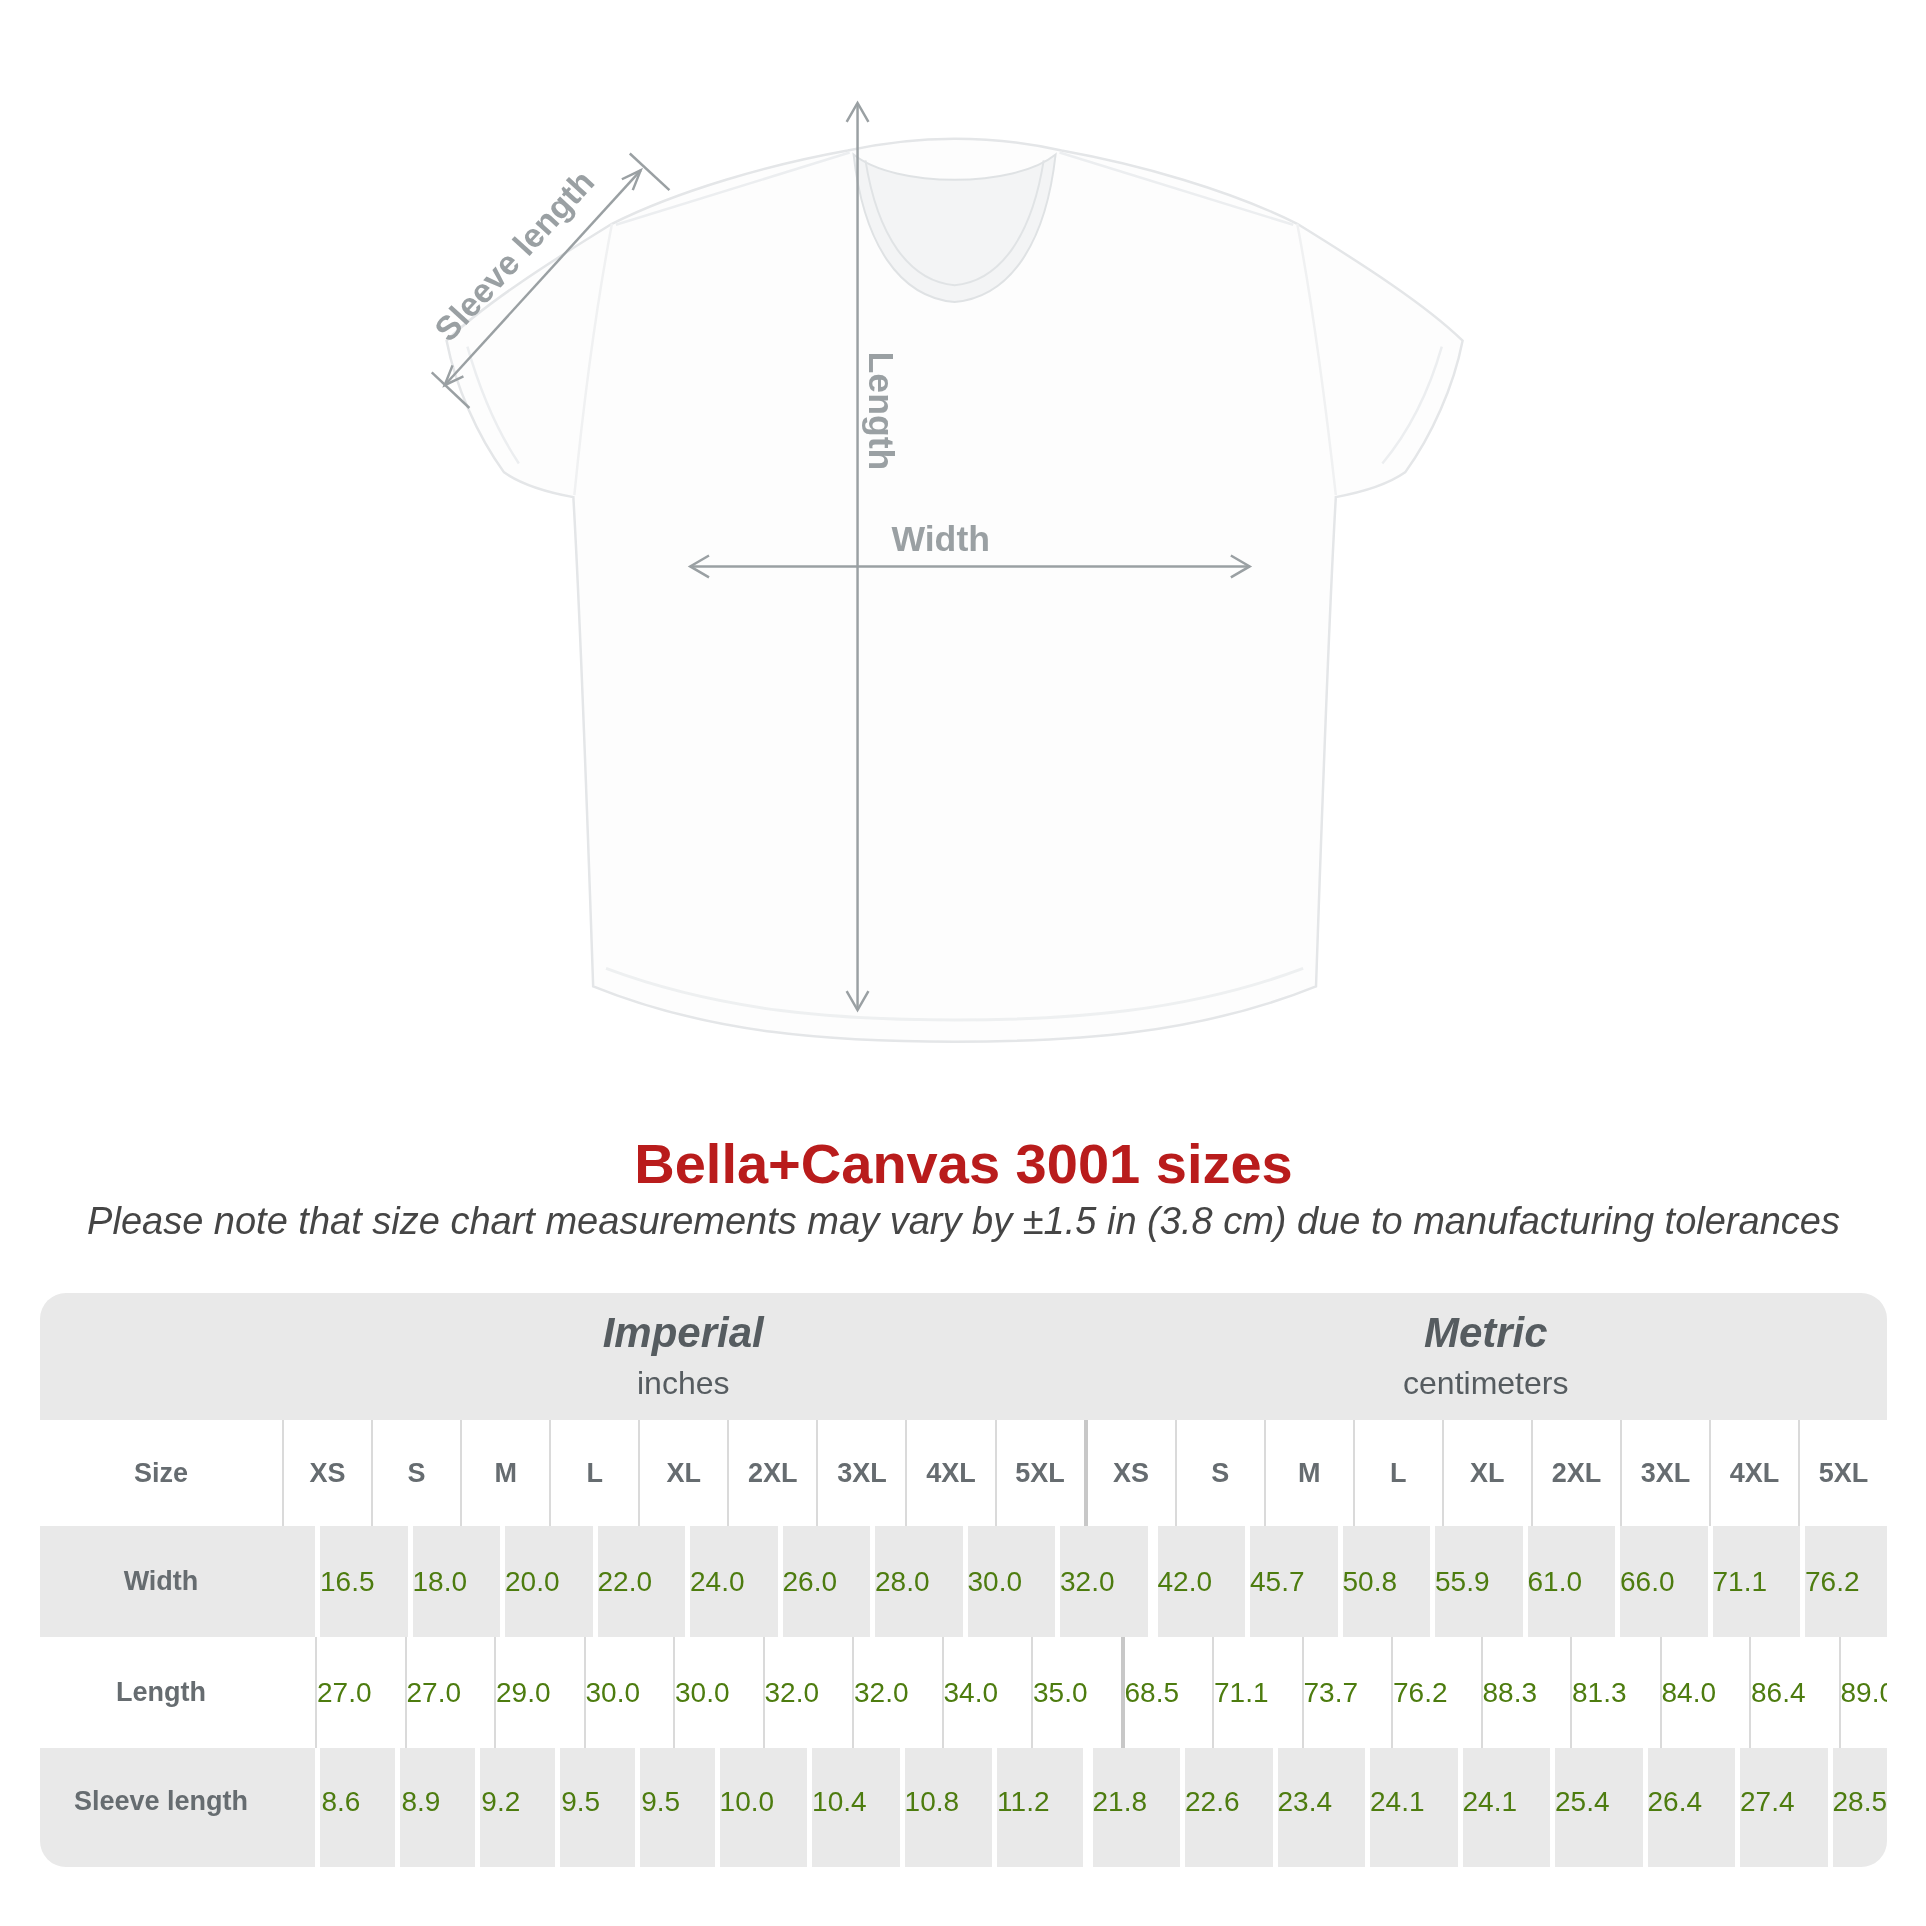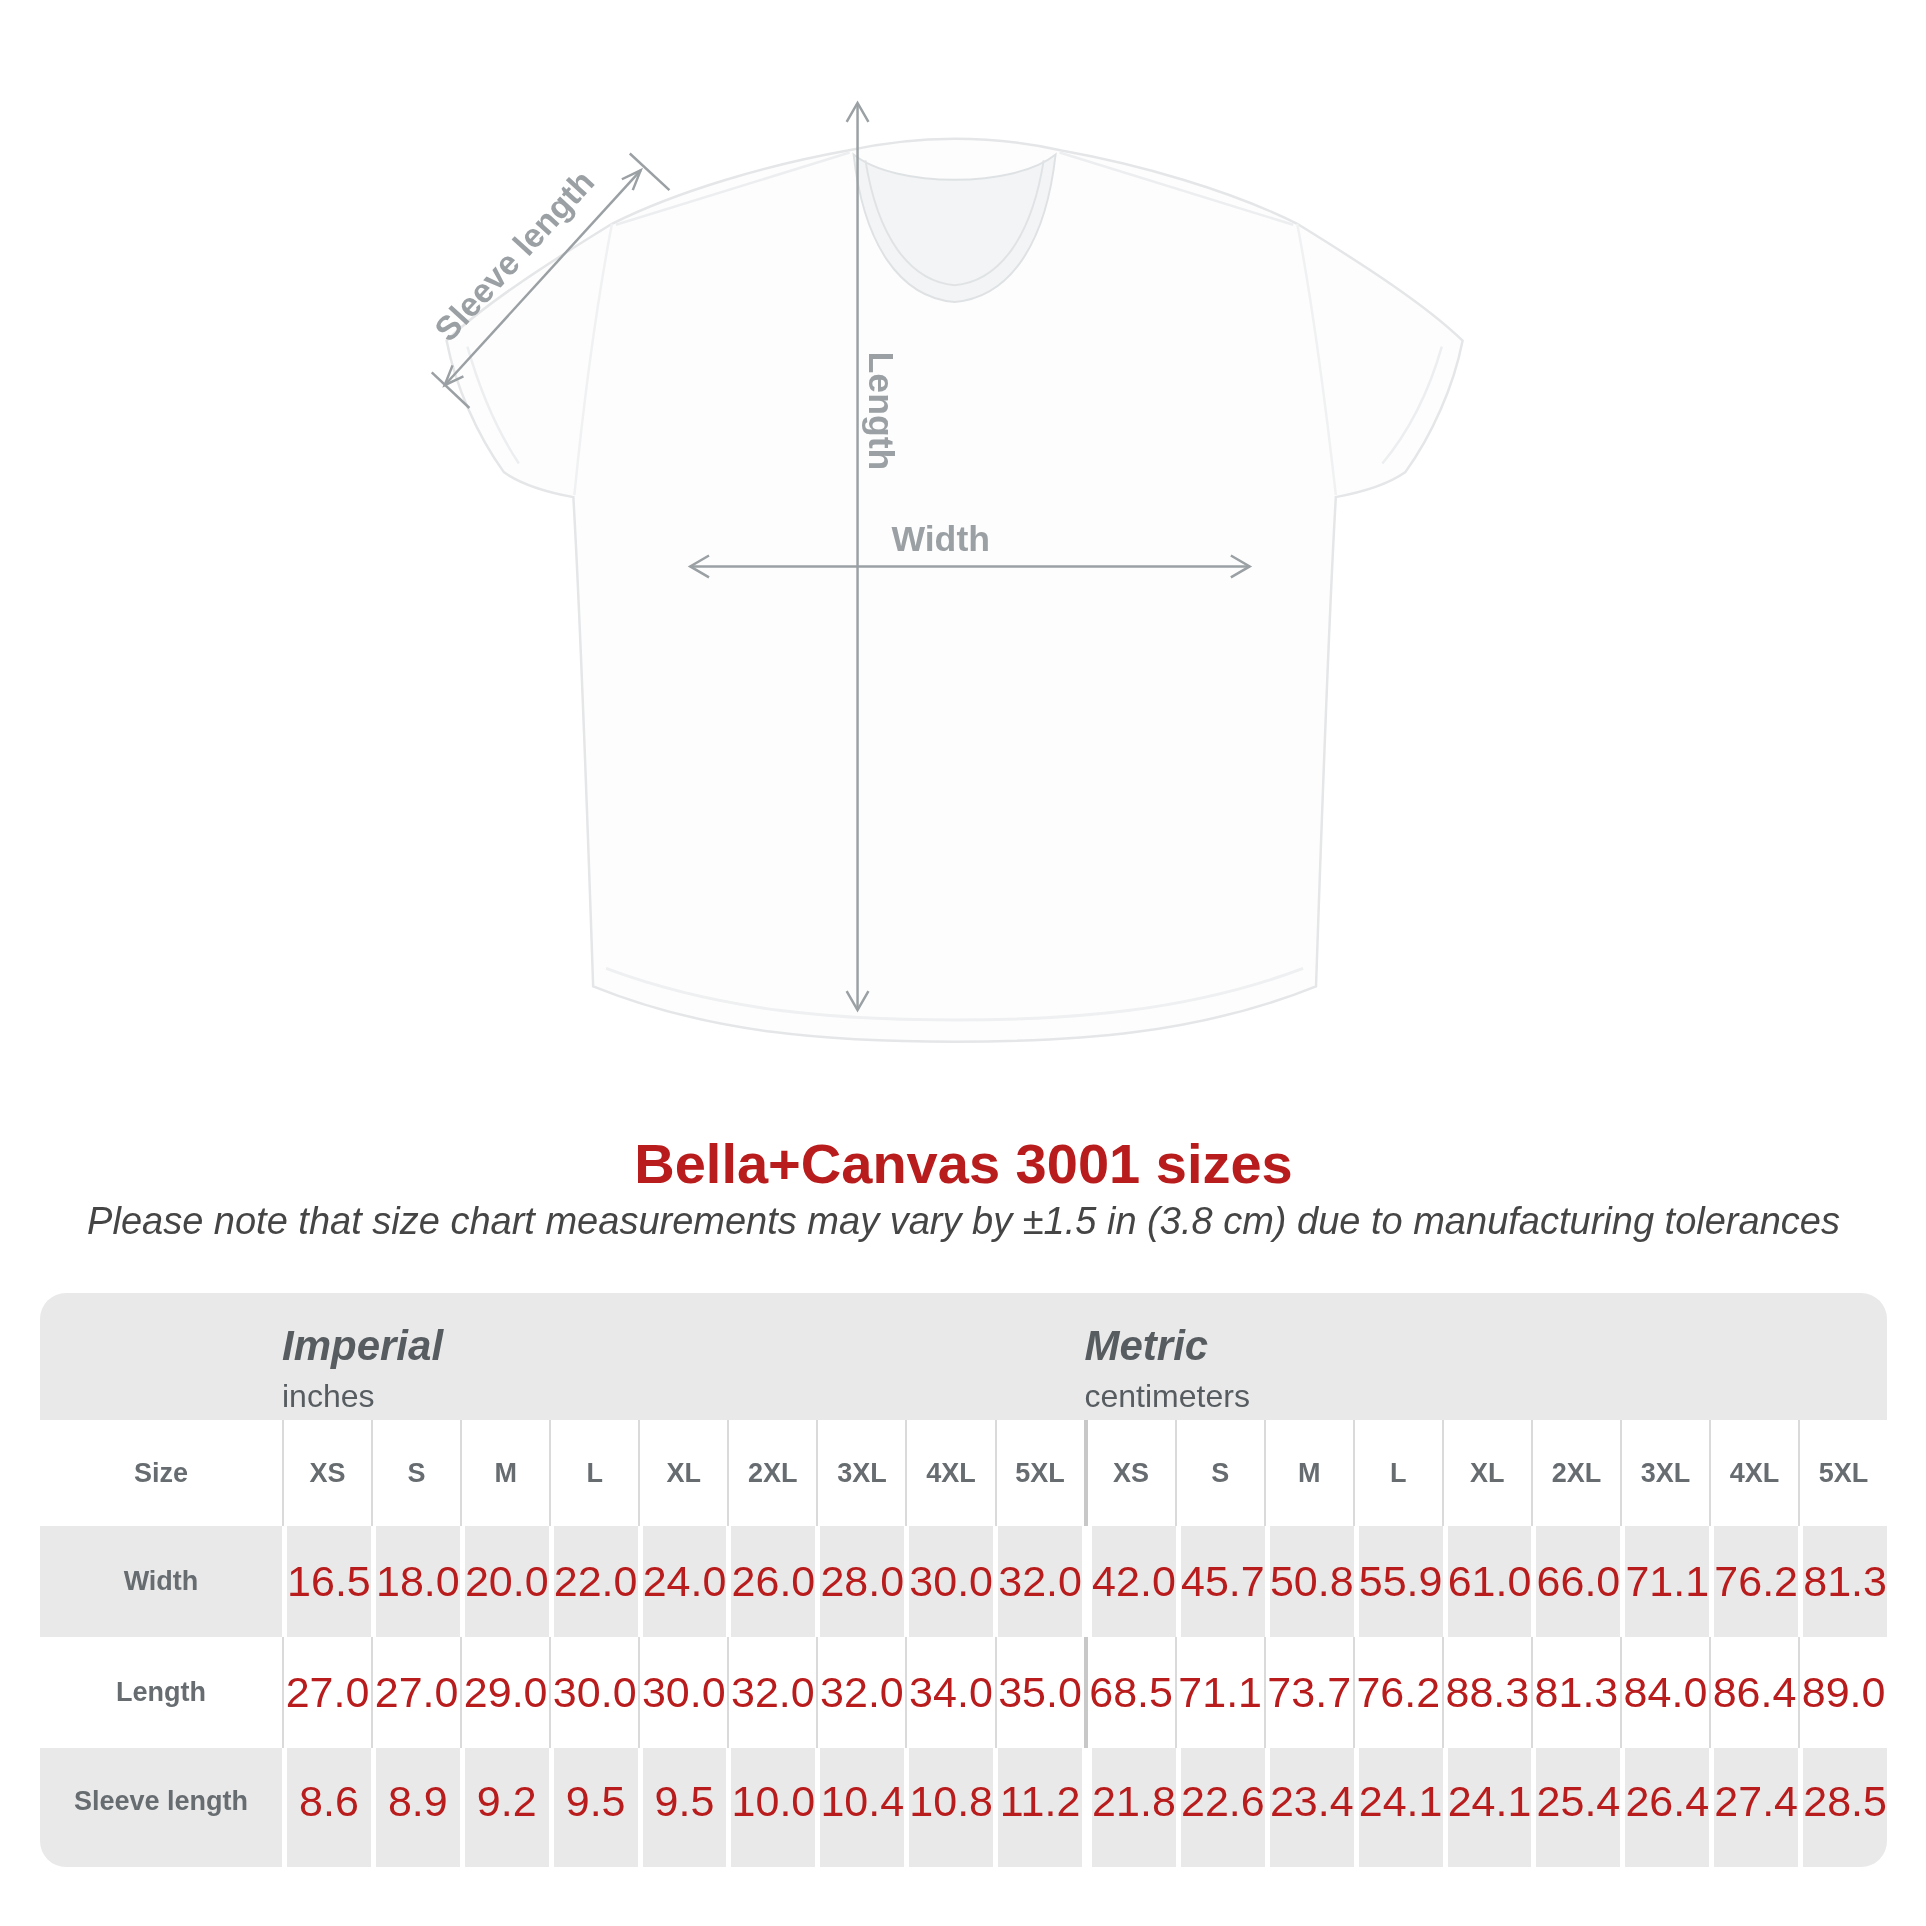--- a/index.html
+++ b/index.html
@@ -10,40 +10,40 @@
 
   .title{position:absolute;top:1131px;left:0;width:100%;text-align:center;
          font-size:56px;font-weight:bold;color:#b91c1c;}
   .subtitle{position:absolute;top:1200px;left:0;width:100%;text-align:center;
          font-size:38px;font-style:italic;color:#454545;}
 
   .size-table{position:absolute;left:40px;top:1293px;width:1847px;
          border-radius:26px;overflow:hidden;background:#ffffff;}
   .band{height:127px;background:#e9e9e9;display:flex;}
   .band .spacer{flex:0 0 242px;}
-  .band .group{flex:1;text-align:left;padding-top:29px;}
+  .band .group{flex:1;text-align:center;padding-top:16px;}
   .g-title{font-size:42px;font-weight:bold;font-style:italic;color:#565c60;line-height:48px;}
   .g-unit{font-size:32px;color:#565c60;margin-top:8px;}
 
   .row{display:flex;}
   .row .cell{flex:1;display:flex;align-items:center;justify-content:center;box-sizing:border-box;}
   .row .cell.label{flex:0 0 242px;}
   .row.white{background:#ffffff;}
   .row.gray{background:#e9e9e9;}
   .h-size{height:106px;}
   .h-width{height:111px;}
   .h-length{height:111px;}
   .h-sleeve{height:119px;}
   .h-sleeve .cell{padding-bottom:12px;}
   .row.white .cell + .cell{border-left:2px solid #dadada;}
   .row.gray  .cell + .cell{border-left:5px solid #ffffff;}
   .row.white .cell.mid{border-left:4px solid #c8c8c8;}
   .row.gray  .cell.mid{border-left:10px solid #ffffff;}
   .th{font-weight:bold;color:#666c70;font-size:27px;}
-  .num{font-size:43px;color:#b91c1c;}
+  .num{font-size:28px;color:#4d7c0f;margin-left:33px;}
 </style>
 </head>
 <body>
 
 <div class="stage">
 
   <svg class="diagram" width="1927" height="1119" viewBox="0 0 1946 1130">
 
     <g>
       <path d="M 856 152

